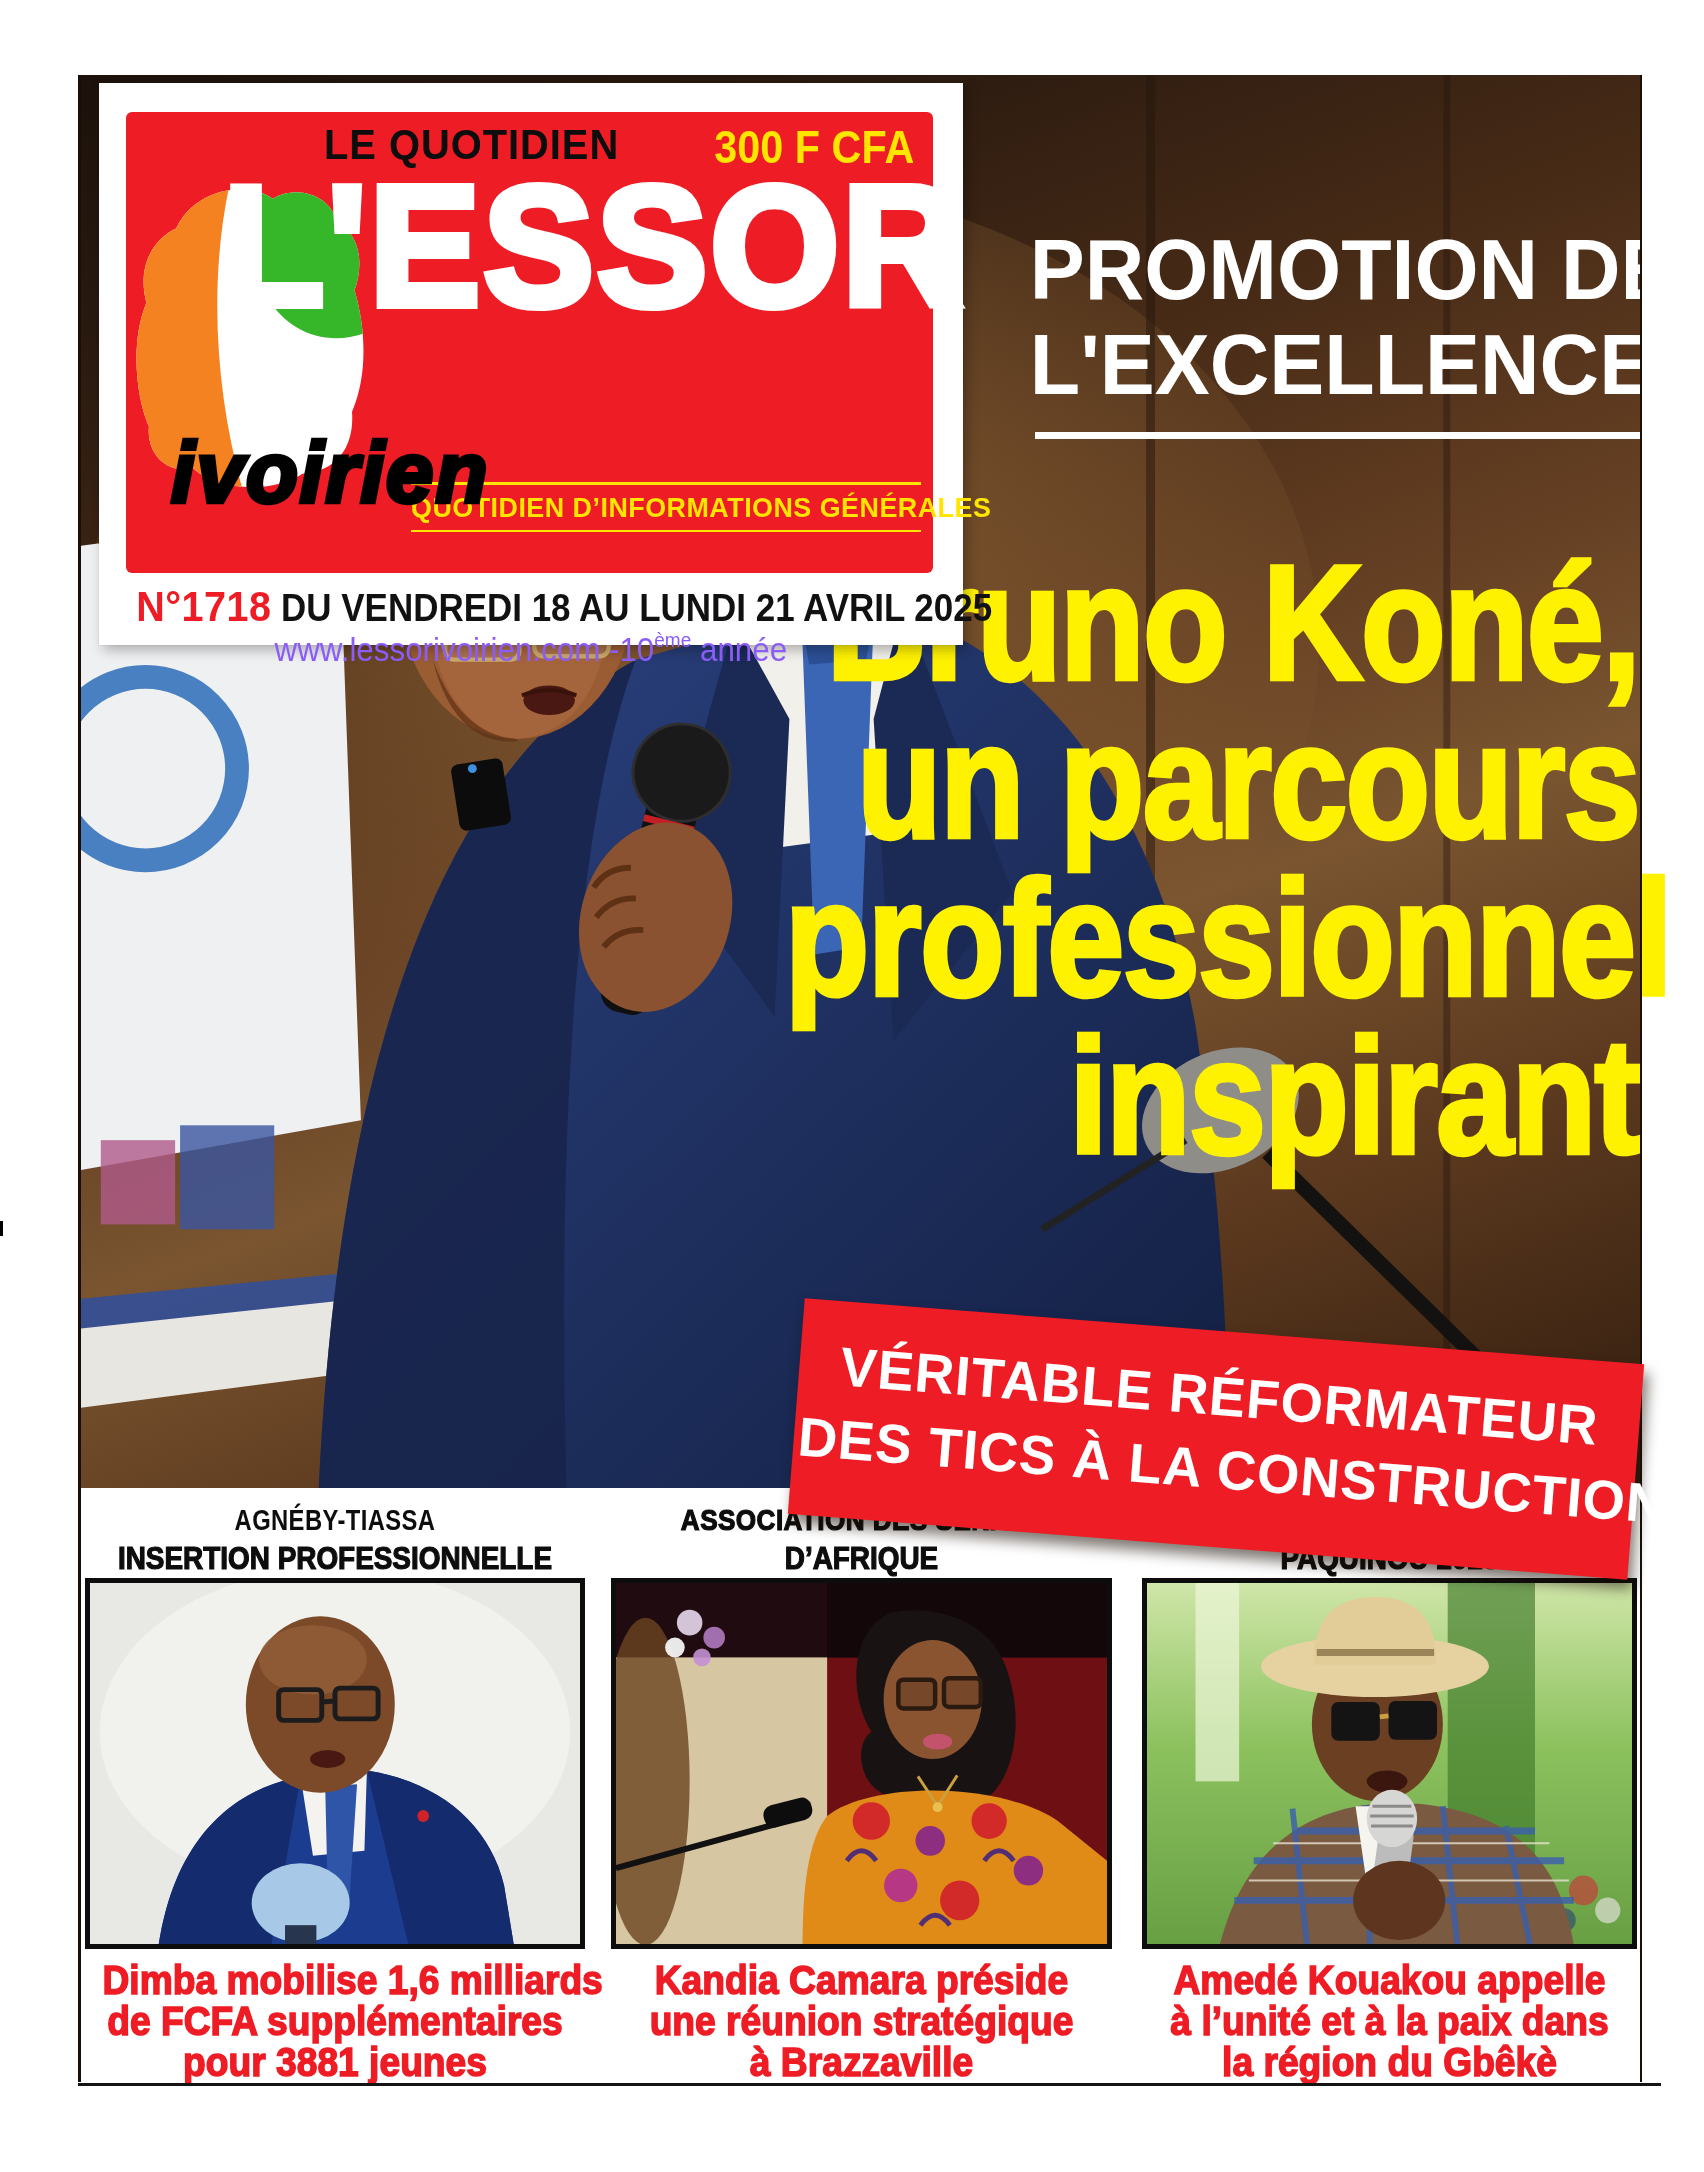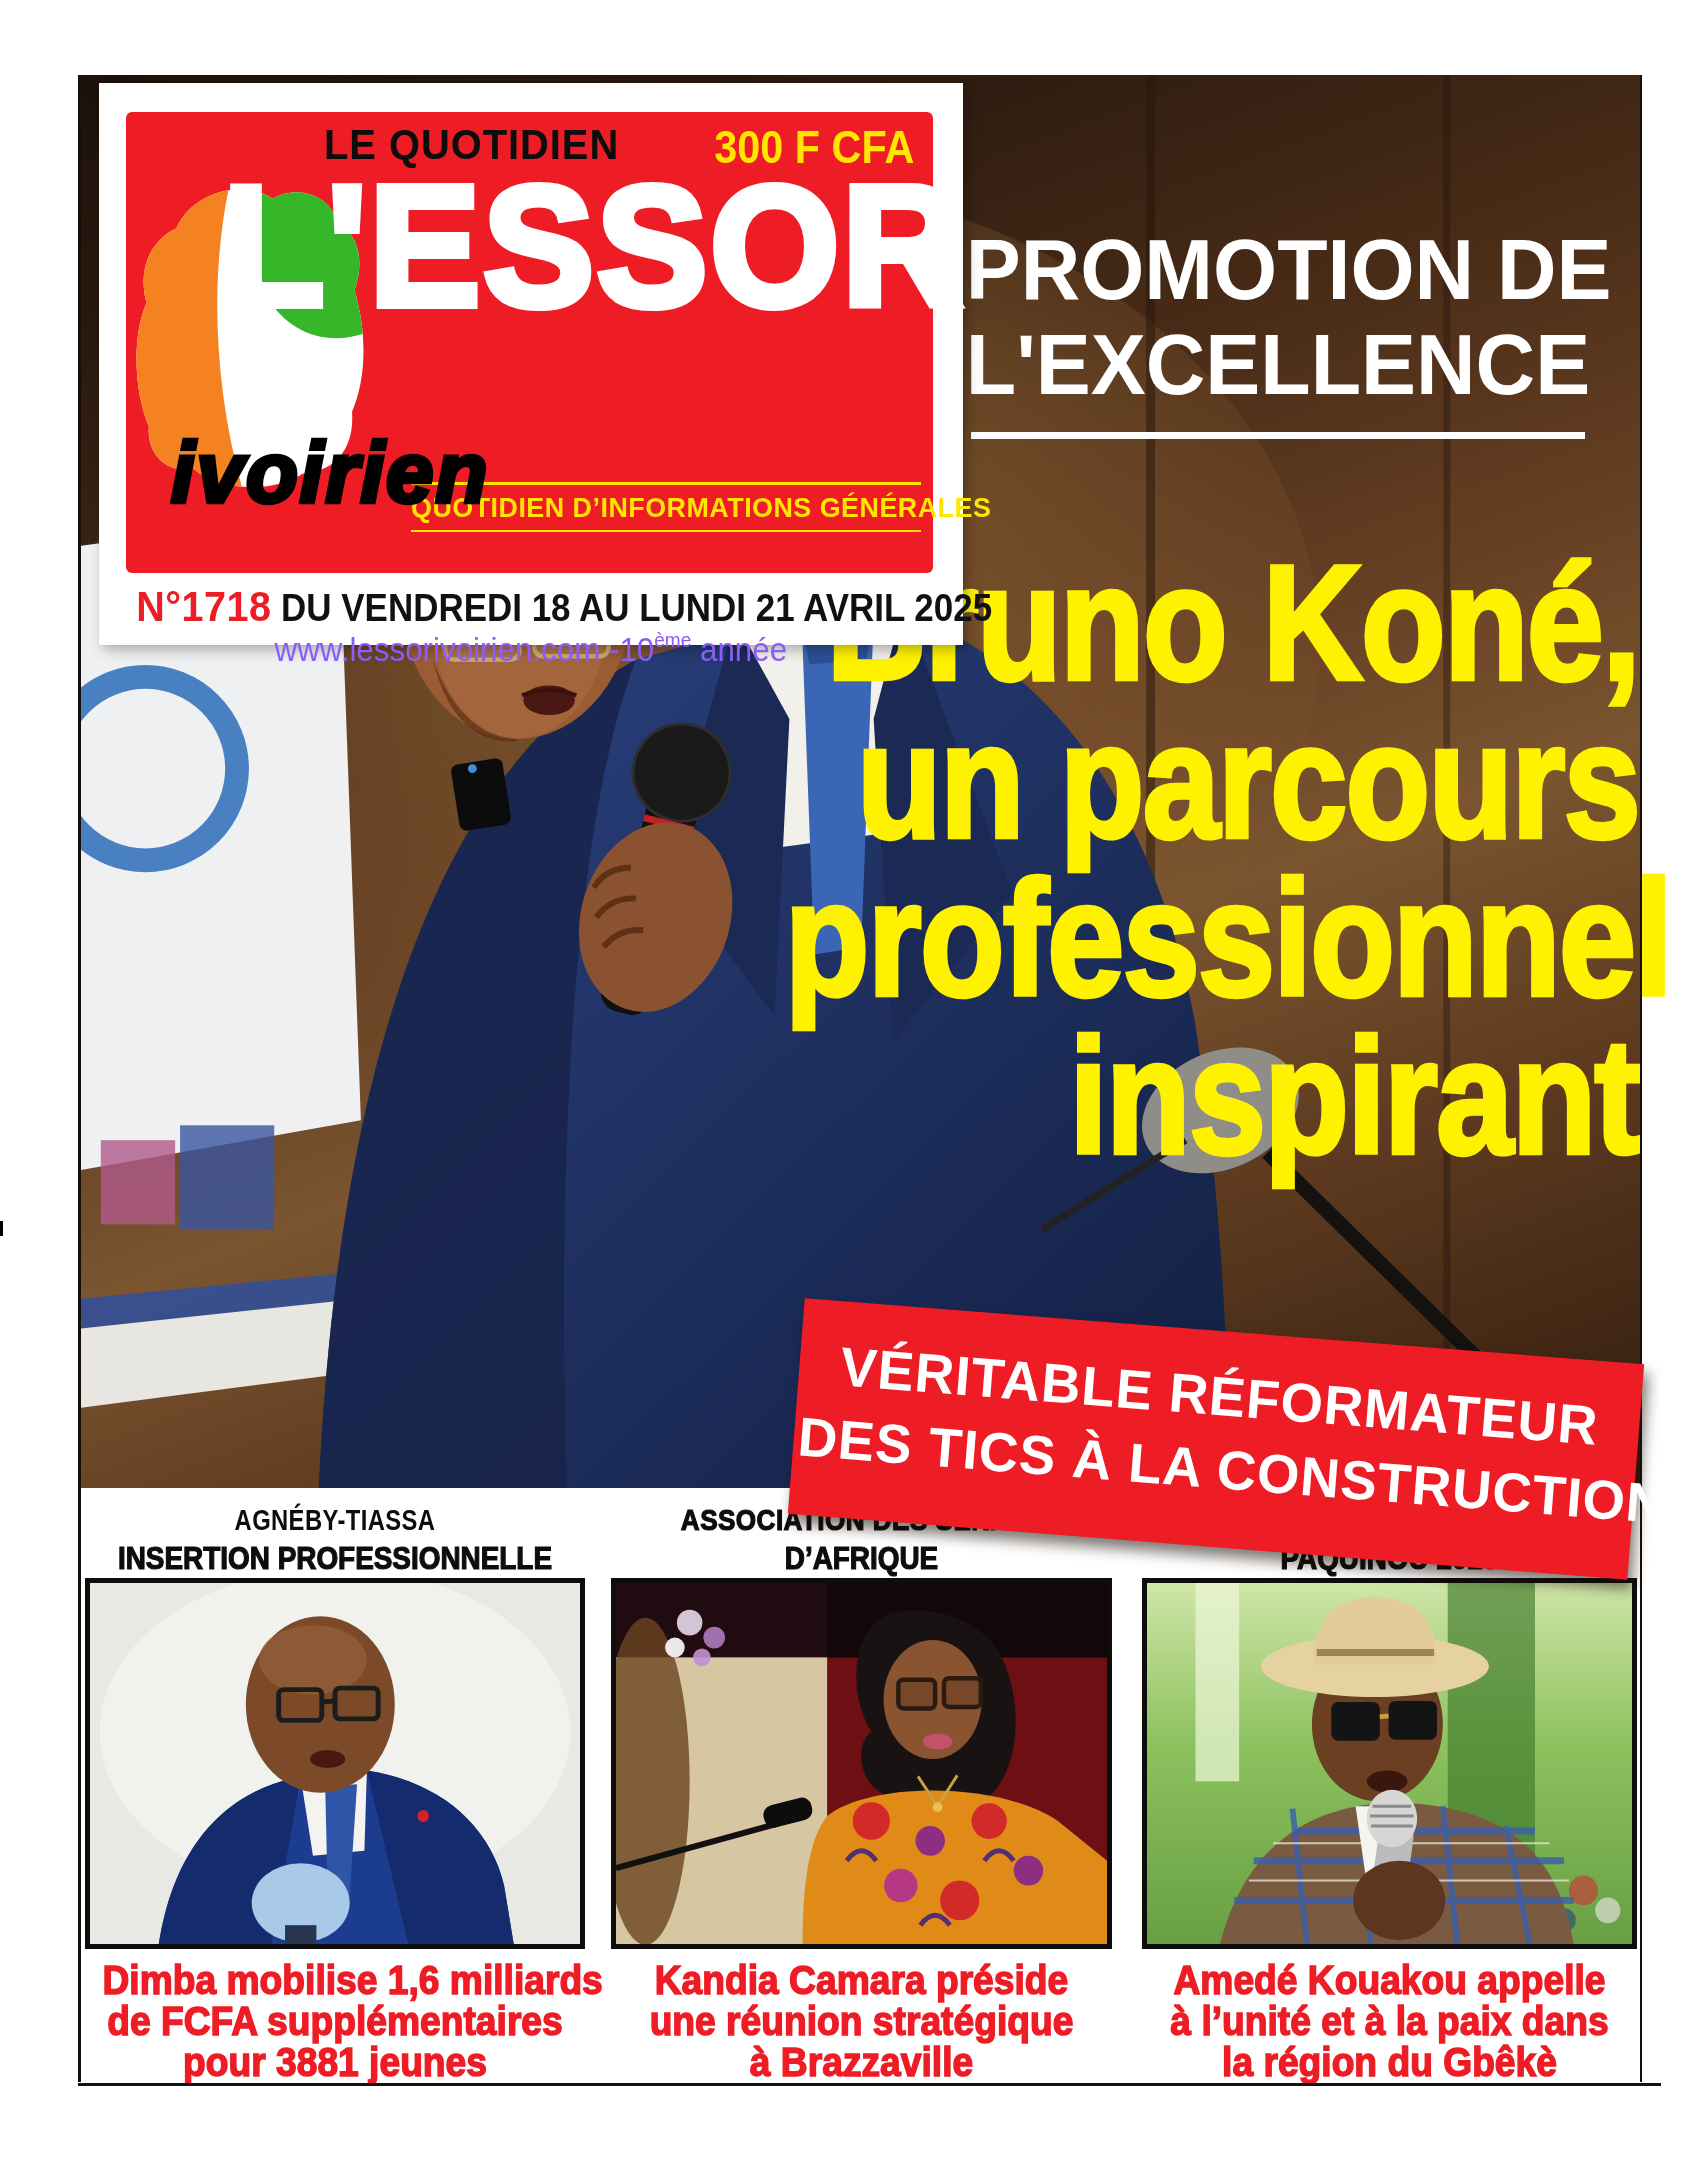--- a/index.html
+++ b/index.html
@@ -40,21 +40,21 @@
   .dateline{position:absolute;left:0;top:499px;width:100%;text-align:left;white-space:nowrap;}
   .issue{color:#ee1c25;font-weight:bold;font-size:43px;letter-spacing:0.5px;}
   .daterange{color:#111;font-weight:bold;font-size:38px;letter-spacing:0;}
   .dateline-inner{display:inline-block;transform:scaleX(.92);transform-origin:center top;}
   .weburl{position:absolute;left:0;top:546px;width:100%;text-align:center;color:#8b5cf6;
           font-size:33px;font-weight:normal;white-space:nowrap;}
   .weburl .inner{display:inline-block;transform:scaleX(.95);transform-origin:center top;}
   .sup{font-size:20px;vertical-align:14px;}
 
   
-  .promo{left:956px;top:222px;width:644px;text-align:center;color:#fff;z-index:3;}
+  .promo{left:1020px;top:222px;width:644px;text-align:center;color:#fff;z-index:3;}
   .promo-line{font-size:85px;font-weight:bold;line-height:1.12;transform:scaleX(.97);
               transform-origin:center top;white-space:nowrap;}
   .promo-rule{margin:20px auto 0 auto;width:614px;height:6.4px;background:#fff;}
 
   
   .headline{left:634px;top:544px;width:1005px;text-align:right;color:#fff200;z-index:3;}
   .headline div{font-size:163px;line-height:.97;font-weight:bold;-webkit-text-stroke:4.5px #fff200;
                 letter-spacing:-2px;transform:scaleX(.85);transform-origin:right top;white-space:nowrap;}
 
   

